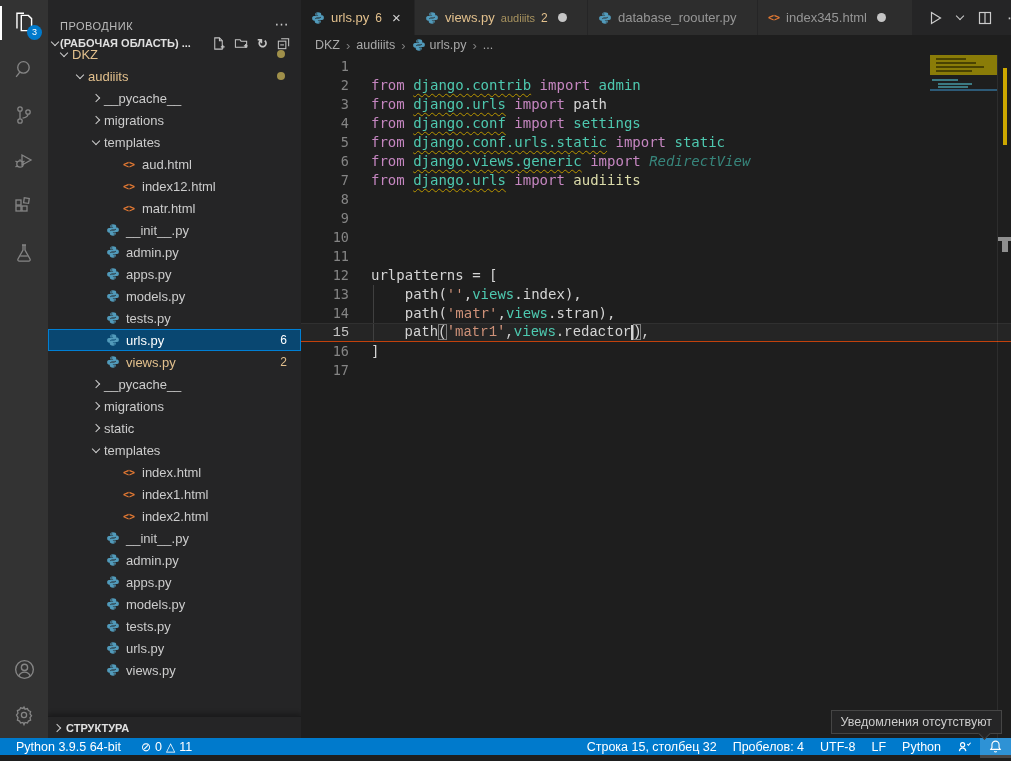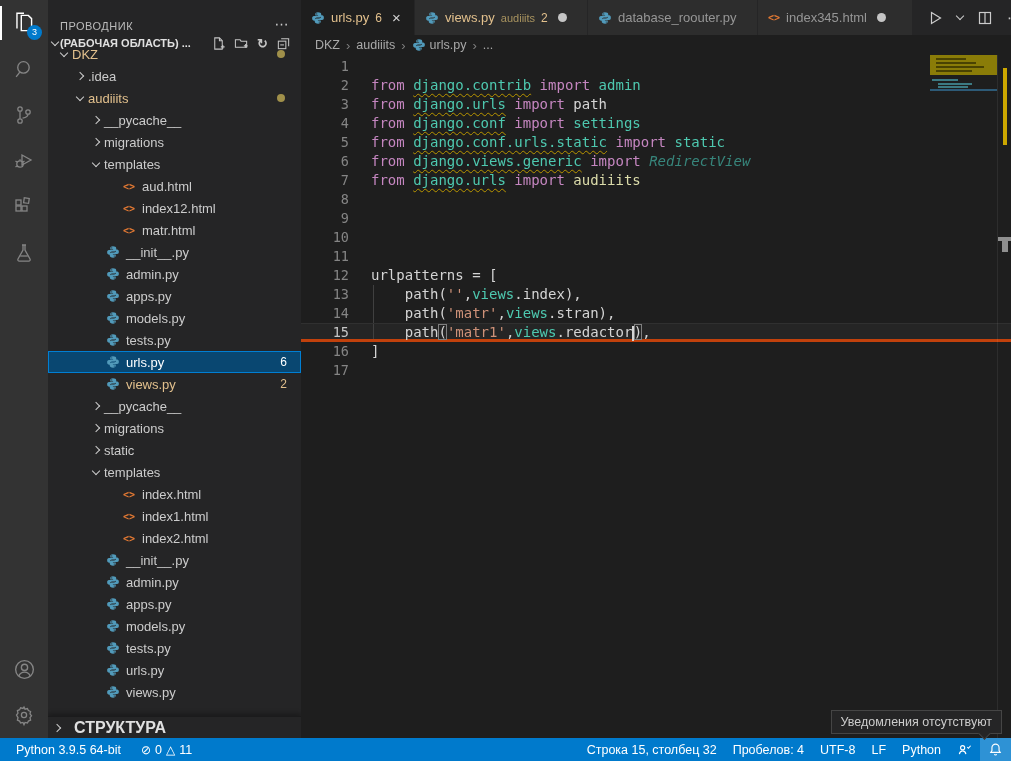--- a/index.html
+++ b/index.html
@@ -42,21 +42,21 @@
   .trow .twisty { width:16px; display:flex; justify-content:center; flex:none; }
   .trow .ficon { width:18px; flex:none; display:flex; align-items:center; justify-content:center;
     margin-right:4px; font-size:10px; font-weight:bold; }
   .trow.mod > .tlabel { color:#e2c08d; }
   .tbadge { position:absolute; right:14px; font-size:12px; color:#ffffff; }
   .tbadge.mod { color:#e2c08d; }
   .tdot { position:absolute; right:16px; width:8px; height:8px; border-radius:50%; background:#a0904a; }
   .icon-html { color:#e37933; font-family:"DejaVu Sans Mono",monospace; }
   .pyicon { width:14px; height:14px; }
   .outline-head { height:22px; border-top:1px solid #1b1b1c; display:flex; align-items:center;
-    font-size:16px; font-weight:bold; color:#e0e0e0; padding-left:6px; gap:14px; flex:none;
+    font-size:11px; font-weight:bold; color:#e0e0e0; padding-left:6px; gap:6px; flex:none;
     box-shadow:0 -3px 4px rgba(0,0,0,.25); }
 
   
   .editor { flex:1; display:flex; flex-direction:column; position:relative; background:#1e1e1e; min-width:0; }
   .tabbar { height:35px; background:#252526; display:flex; flex:none; align-items:stretch; }
   .tab { display:flex; align-items:center; padding:0 10px; font-size:13px; background:#2d2d2d;
     color:#969696; border-right:1px solid #252526; cursor:pointer; gap:6px; flex:none; }
   .tab.active { background:#1e1e1e; }
   .tab .tlbl.mod { color:#e2c08d; }
   .tab .tdesc { font-size:11px; color:#a8935f; }
@@ -71,21 +71,21 @@
     padding-left:14px; gap:4px; flex:none; }
   .breadcrumbs .sep { font-size:13px; color:#7f7f7f; padding:0 2px; }
   .breadcrumbs .bc { cursor:pointer; display:flex; align-items:center; gap:4px; }
 
   .codearea { flex:1; position:relative; font-family:"DejaVu Sans Mono",monospace; font-size:14px;
     padding-top:2px; overflow:hidden; }
   .code-line { height:19px; line-height:19px; display:flex; white-space:pre; position:relative; }
   .code-line .ln { width:48px; text-align:right; color:#858585; flex:none; font-size:13.5px; }
   .code-line .lc { padding-left:22px; position:relative; }
   .code-line.current { background:rgba(255,255,255,.035); border-top:1px solid #303030;
-    border-bottom:3px solid #c2410c; line-height:17px; }
+    border-bottom:1px solid #c2410c; line-height:17px;font-family:Liberation Mono, monospace; }
   .code-line.current .ln { color:#c6c6c6; }
   .code-line.guide .lc::before { content:""; position:absolute; left:24px; top:0; bottom:0;
     width:1px; background:#404040; }
   .tk-k { color:#c586c0; } .tk-p { color:#d4d4d4; } .tk-m { color:#4ec9b0; }
   .tk-s { color:#ce9178; } .tk-d { color:#37857b;font-style:italic; } .tk-y { color:#dcdcaa; }
   .tk-ms { color:#4ec9b0; text-decoration:underline wavy #b89500 1px; text-underline-offset:3px; }
   .tk-bx { color:#d4d4d4; outline:1px solid #7f7f7f; outline-offset:-1px; }
   .cursor { display:inline-block; width:1.5px; height:15px; background:#d4d4d4; vertical-align:middle; }
 
   
@@ -93,21 +93,21 @@
   .mm-warnblock { position:absolute; left:0; top:0; width:67px; height:20px; background:#8a7c08; }
   .mm-mark { position:absolute; height:2px; background:#4a4302; }
   .mm-teal { position:absolute; height:2px; background:#3c7a83; }
   .mm-line { position:absolute; left:0; top:34px; width:67px; height:2px; background:#2d5a77; }
   .ruler { position:absolute; top:0; right:0; width:14px; bottom:0; border-left:1px solid rgba(255,255,255,.07); }
   .ruler-warn { position:absolute; left:5px; top:13px; width:4px; height:77px; background:#cca700; }
   .ruler-T-bar { position:absolute; left:0; top:182px; width:14px; height:4px; background:#8f8f8f; }
   .ruler-T-stem { position:absolute; left:4px; top:186px; width:6px; height:11px; background:#8f8f8f; }
 
   
-  .statusbar { height:23px; background:#007acc; display:flex; color:#ffffff;
+  .statusbar { height:17px; background:#007acc; display:flex; color:#ffffff;
     font-size:12.5px; padding-left:8px; }
   .sb-left { display:flex; align-items:center; gap:4px; }
   .sb-right { margin-left:auto; display:flex; align-items:center; }
   .sitem { padding:0 8px; height:23px; display:flex; align-items:center; gap:4px; cursor:pointer; white-space:nowrap; }
   .sitem .g { font-size:12px; }
   .sitem.icon-cell svg { stroke:#ffffff; fill:none; stroke-width:1.2; }
   .sitem.bell { background:rgba(255,255,255,.18); }
 
   
   .tooltip { position:absolute; right:9px; bottom:27px; background:#252526; border:1px solid #454545;
@@ -231,26 +231,20 @@
         </span>
       </span>
     </div>
     <div class="tree" id="tree">
         <div class="trow mod" style="padding-left: 8px;">
           <span class="twisty">
             <span class="chev down"></span>
           </span>
           <span class="tlabel">DKZ</span>
           <span class="tdot"></span>
-        </div>
-        <div class="trow" style="padding-left: 24px;">
-          <span class="twisty">
-            <span class="chev right"></span>
-          </span>
-          <span class="tlabel">.idea</span>
         </div>
         <div class="trow mod" style="padding-left: 24px;">
           <span class="twisty">
             <span class="chev down"></span>
           </span>
           <span class="tlabel">audiiits</span>
           <span class="tdot"></span>
         </div>
         <div class="trow" style="padding-left: 40px;">
           <span class="twisty">

